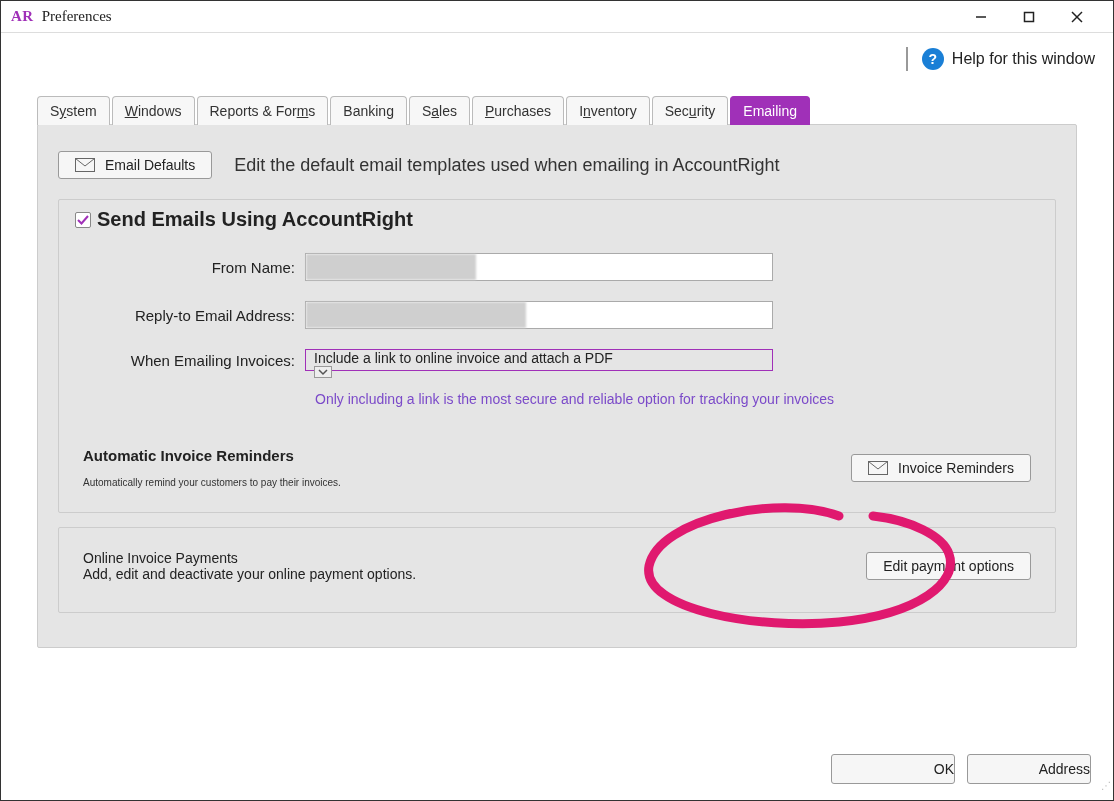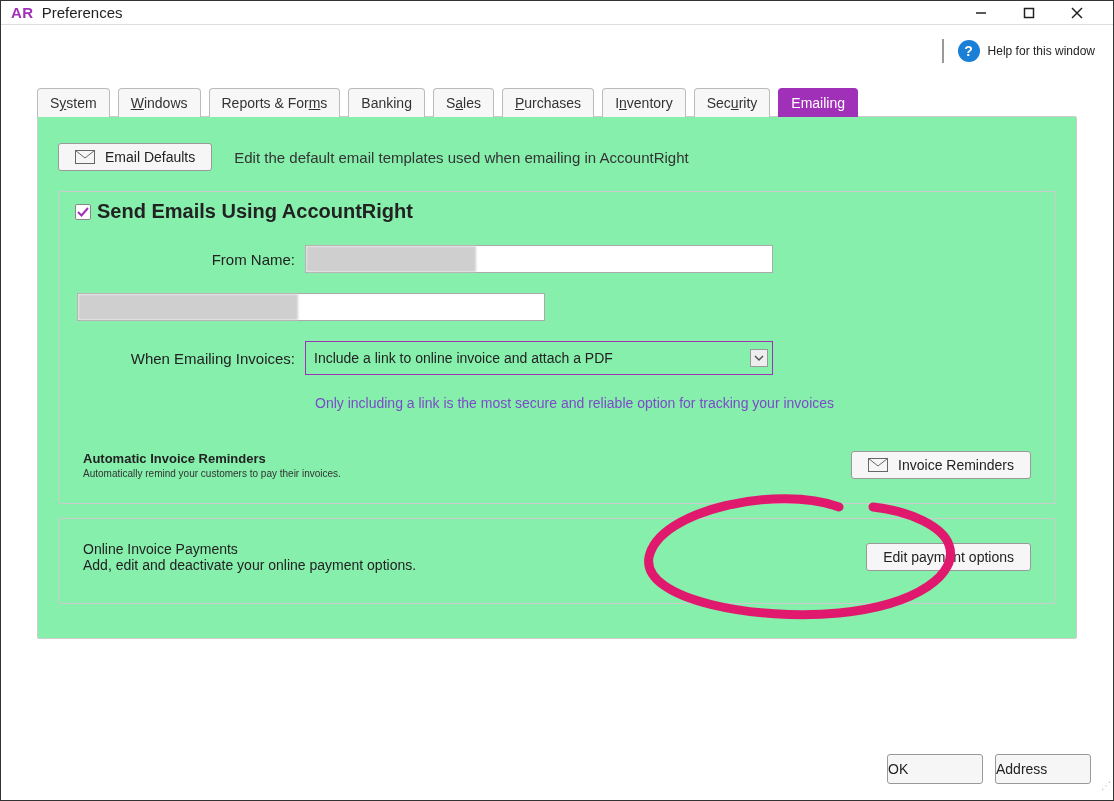--- a/index.html
+++ b/index.html
@@ -13,23 +13,24 @@
     height: 801px;
     border: 1px solid #333;
     position: relative;
     overflow: hidden;
   }
 
   
   .titlebar {
     display: flex;
     align-items: center;
-    height: 24px;
+    height: 32px;
     padding: 0 12px 0 10px;
     border-bottom: 1px solid #ddd;
+    font-family: Liberation Serif, serif;
   }
   .titlebar .logo {
     color: #a030b8;
     font-weight: 700;
     font-size: 15px;
     letter-spacing: 0.5px;
     margin-right: 8px;
   }
   .titlebar .title {
     font-size: 15px;
@@ -55,28 +56,28 @@
     justify-content: flex-end;
     align-items: center;
     padding: 14px 18px 6px 0;
     gap: 8px;
   }
   .help-icon {
     width: 22px; height: 22px; border-radius: 50%;
     background: #1a7fd6; color: #fff; font-weight: 700;
     display: flex; align-items: center; justify-content: center;
   }
-  .help-text { font-size: 12px; text-align: right; }
+  .help-text { font-size: 16px; text-align: right; }
   .vbar { width: 2px; height: 24px; background: #999; margin-right: 6px; }
 
   
   .tab-strip {
     display: flex;
     padding: 18px 36px 0 36px;
-    gap: 8px;
+    gap: 2px;
   }
   .tab {
     padding: 6px 12px;
     border: 1px solid #bbb;
     border-bottom: none;
     border-radius: 4px 4px 0 0;
     background: #f7f7f7;
     cursor: pointer;
     font-size: 14px;
     color: #333;
@@ -89,21 +90,21 @@
     border-color: #a030b8;
   }
   .tab .ul { text-decoration: underline; }
 
   
   .panel {
     margin: 0 36px 0 36px;
     border: 1px solid #ccc;
     border-radius: 2px;
     padding: 26px 20px 20px 20px;
-    background: #86efac;
+    background: #e5e5e5;
   }
 
   .row-emaildefaults {
     display: flex;
     align-items: center;
     gap: 22px;
     margin-bottom: 20px;
   }
   .btn {
     display: inline-flex;
@@ -111,21 +112,21 @@
     gap: 10px;
     border: 1px solid #999;
     border-radius: 3px;
     background: #f6f6f6;
     padding: 5px 16px;
     font-size: 14px;
     cursor: pointer;
   }
   .btn .mail-icon svg { display: block; }
 
-  .intro-text { color: #333; font-size: 15px; }
+  .intro-text { color: #333; font-size: 18px; }
 
   
   .group {
     border: 1px solid #ccc;
     border-radius: 2px;
     padding: 12px 18px 24px 18px;
     margin-bottom: 14px;
   }
   .group .header {
     display: flex; align-items: center; gap: 6px;
@@ -165,48 +166,48 @@
     align-items: center;
   }
   .blur {
     display: inline-block;
     height: 100%;
     background: #cfcfcf;
     filter: blur(1px);
   }
   .select {
     width: 468px;
-    height: 34px;
+    height: 22px;
     border: 1px solid #a030b8;
     display: flex;
-    align-items: center;
     justify-content: space-between;
     padding: 0 4px 0 8px;
     cursor: pointer;
+    flex-direction: column;
   }
   .select .caret {
     width: 18px; height: 18px;
     border: 1px solid #999;
     display: flex; align-items: center; justify-content: center;
     background: #eee;
   }
   .hint {
     margin-left: 238px;
     color: #7b4ac9;
     font-size: 14px;
   }
 
   .subsection {
     display: flex;
     align-items: center;
     justify-content: space-between;
     margin-top: 40px;
     padding: 0 6px;
   }
-  .subsection .texts .st-title { font-weight: 700; font-size: 13px; margin-bottom: 2px; }
+  .subsection .texts .st-title { font-weight: 700; font-size: 15px; margin-bottom: 13px; }
   .subsection .texts .st-desc { font-size: 10px; color: #333; }
 
   .group.payments {
     padding: 22px 18px 30px 18px;
     position: relative;
   }
   .payments-inner {
     display: flex;
     align-items: center;
     justify-content: space-between;
@@ -221,22 +222,22 @@
 
   
   .footer {
     position: absolute;
     right: 22px;
     bottom: 16px;
     display: flex;
     gap: 12px;
   }
   .footer .btn {
-    width: 96px;
-    justify-content: flex-start;
+    width: 124px;
+    justify-content: flex-end;
     padding: 6px 0;
   }
 
   .resize-grip {
     position: absolute;
     right: 2px; bottom: 2px;
     width: 14px; height: 14px;
     color: #bbb;
     font-size: 10px;
     line-height: 4px;
@@ -313,20 +314,21 @@
     </div>
 
     <div class="form-row">
       <div class="form-label">From Name:</div>
       <div class="form-input">
         <span class="blur" style="width:170px"></span>
       </div>
     </div>
 
     <div class="form-row">
+      <div class="form-label">Reply-to Email Address:</div>
       <div class="form-input">
         <span class="blur" style="width:220px"></span>
       </div>
     </div>
 
     <div class="form-row">
       <div class="form-label">When Emailing Invoices:</div>
       <div class="select">
         <span>Include a link to online invoice and attach a PDF</span>
         <span class="caret">

